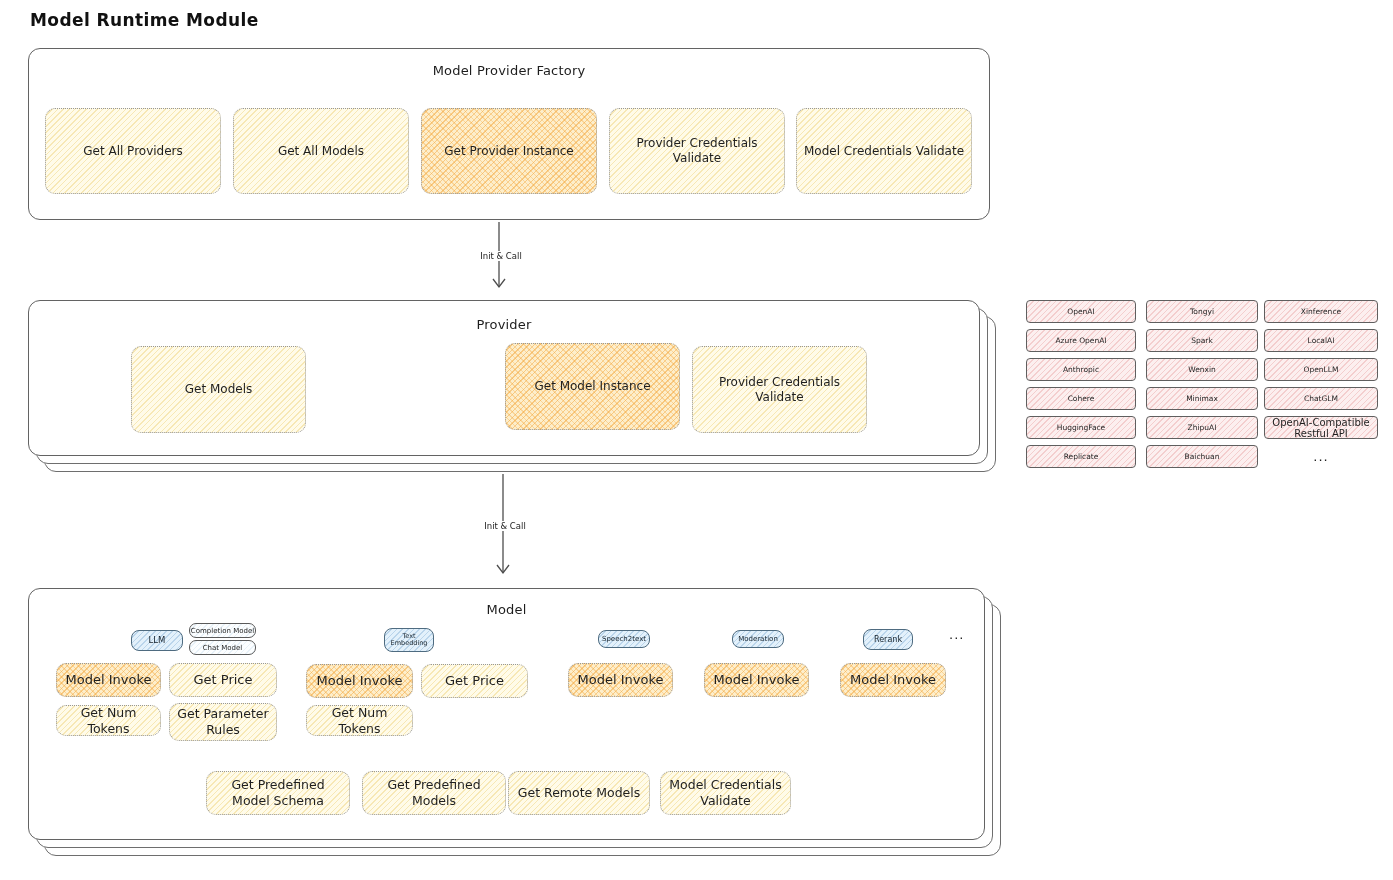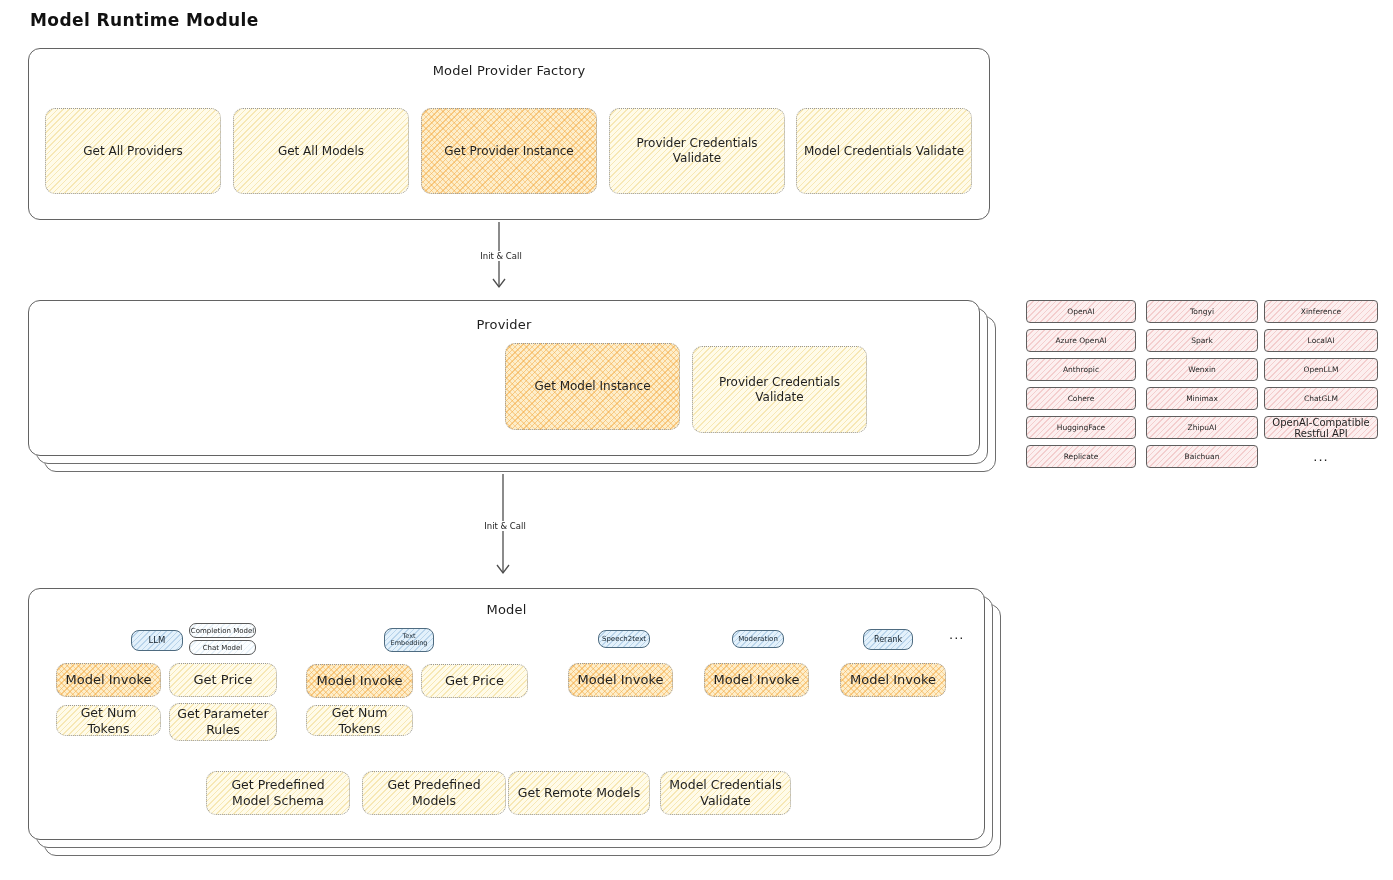--- a/index.html
+++ b/index.html
@@ -94,20 +94,21 @@
   <svg class="arrow" style="left:491px; top:221px;" width="16" height="74">
     <line x1="8" y1="1" x2="8" y2="66"></line>
     <polyline points="2,58 8,66 14,58"></polyline>
   </svg>
   <div class="arrow-label" style="left:462px; top:251px; width:74px;">Init &amp; Call</div>
 
   <div class="stack-copy" style="left:44px; top:316px; width:950px; height:154px;"></div>
   <div class="stack-copy" style="left:36px; top:308px; width:950px; height:154px;"></div>
   <div class="frame" style="left:28px; top:300px; width:950px; height:154px;">
     <div class="frame-title" style="top:16px;">Provider</div>
+    <div class="node" style="left:102px; top:45px; width:175px; height:87px;">Get Models</div>
     <div class="node orange" style="left:476px; top:42px; width:175px; height:87px;text-align:right;">Get Model Instance</div>
     <div class="node" style="left:663px; top:45px; width:175px; height:87px;">Provider Credentials Validate</div>
   </div>
 
   <div class="chip-col" style="left:1026px; top:300px; width:110px;">
     <div class="chip">OpenAI</div>
     <div class="chip">Azure OpenAI</div>
     <div class="chip">Anthropic</div>
     <div class="chip">Cohere</div>
     <div class="chip">HuggingFace</div>

